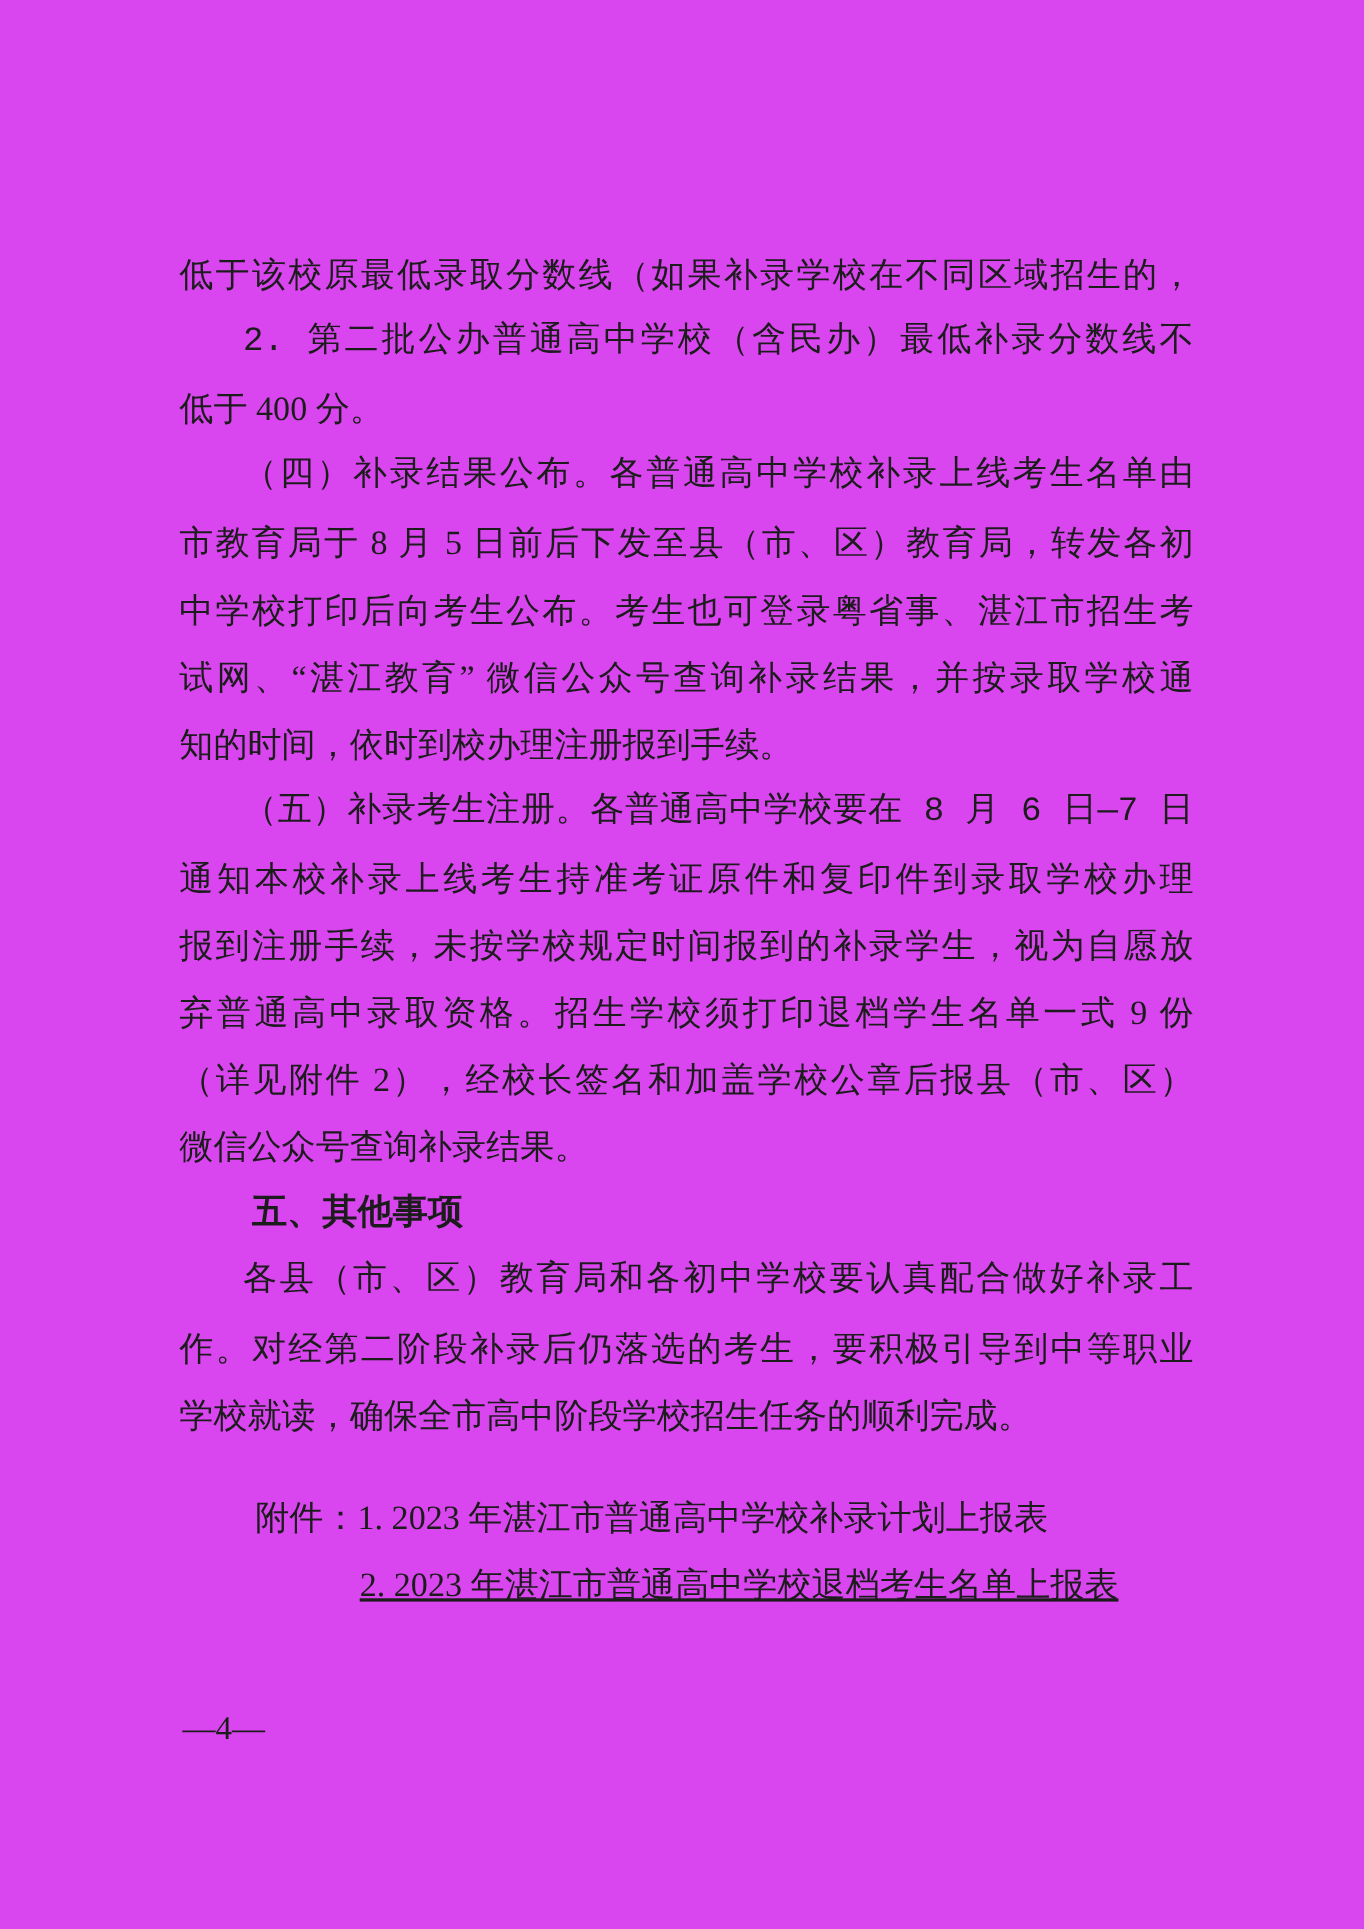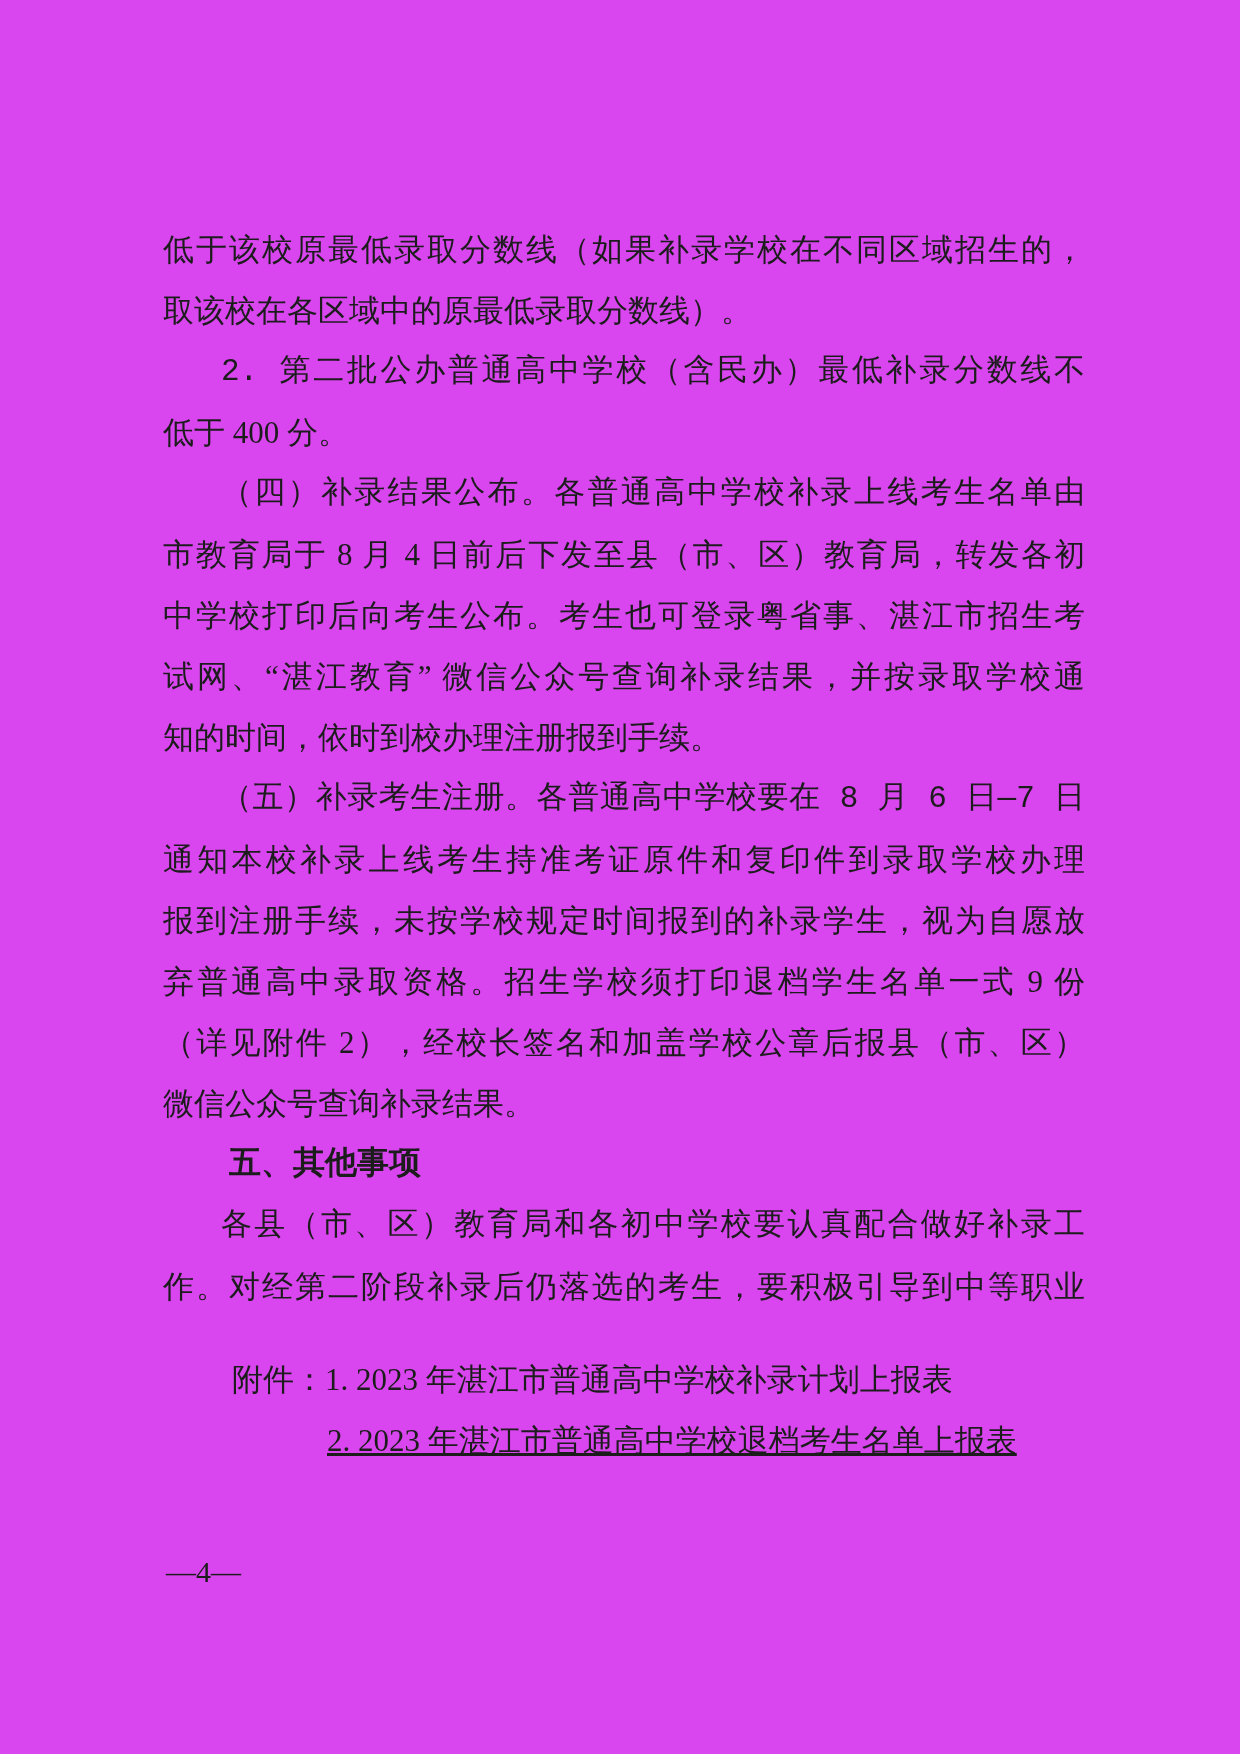--- a/index.html
+++ b/index.html
@@ -63,37 +63,37 @@
     font-family: "Liberation Serif", "DejaVu Serif", serif;
     color: #1c1c1c;
   }
 </style>
 </head>
 <body>
 
 <div class="page">
   <div class="textblock">
     <div class="line fill">低于该校原最低录取分数线（如果补录学校在不同区域招生的，</div>
-    <div class="line">取该校在各区域中的原最低录取分数线）。</div>
     <div class="line fill indent">2. 第二批公办普通高中学校（含民办）最低补录分数线不</div>
     <div class="line">低于 400 分。</div>
     <div class="line fill indent">（四）补录结果公布。各普通高中学校补录上线考生名单由</div>
-    <div class="line fill">市教育局于 8 月 4 日前后下发至县（市、区）教育局，转发各初</div>
+    <div class="line fill">市教育局于 8 月 5 日前后下发至县（市、区）教育局，转发各初</div>
     <div class="line fill">中学校打印后向考生公布。考生也可登录粤省事、湛江市招生考</div>
     <div class="line fill">试网、“湛江教育” 微信公众号查询补录结果，并按录取学校通</div>
     <div class="line">知的时间，依时到校办理注册报到手续。</div>
     <div class="line fill indent">（五）补录考生注册。各普通高中学校要在 8 月 6 日—7 日</div>
     <div class="line fill">通知本校补录上线考生持准考证原件和复印件到录取学校办理</div>
     <div class="line fill">报到注册手续，未按学校规定时间报到的补录学生，视为自愿放</div>
     <div class="line fill">弃普通高中录取资格。招生学校须打印退档学生名单一式 9 份</div>
     <div class="line fill">（详见附件 2），经校长签名和加盖学校公章后报县（市、区）</div>
     <div class="line">微信公众号查询补录结果。</div>
     <div class="line heading">五、其他事项</div>
     <div class="line fill indent">各县（市、区）教育局和各初中学校要认真配合做好补录工</div>
     <div class="line fill">作。对经第二阶段补录后仍落选的考生，要积极引导到中等职业</div>
+    <div class="line">学校就读，确保全市高中阶段学校招生任务的顺利完成。</div>
 
     <div class="spacer"></div>
 
     <div class="line attach-1">附件：1. 2023 年湛江市普通高中学校补录计划上报表</div>
     <div class="line attach-2">2. 2023 年湛江市普通高中学校退档考生名单上报表</div>
   </div>
 
   <div class="page-num">—4—</div>
 </div>
 

